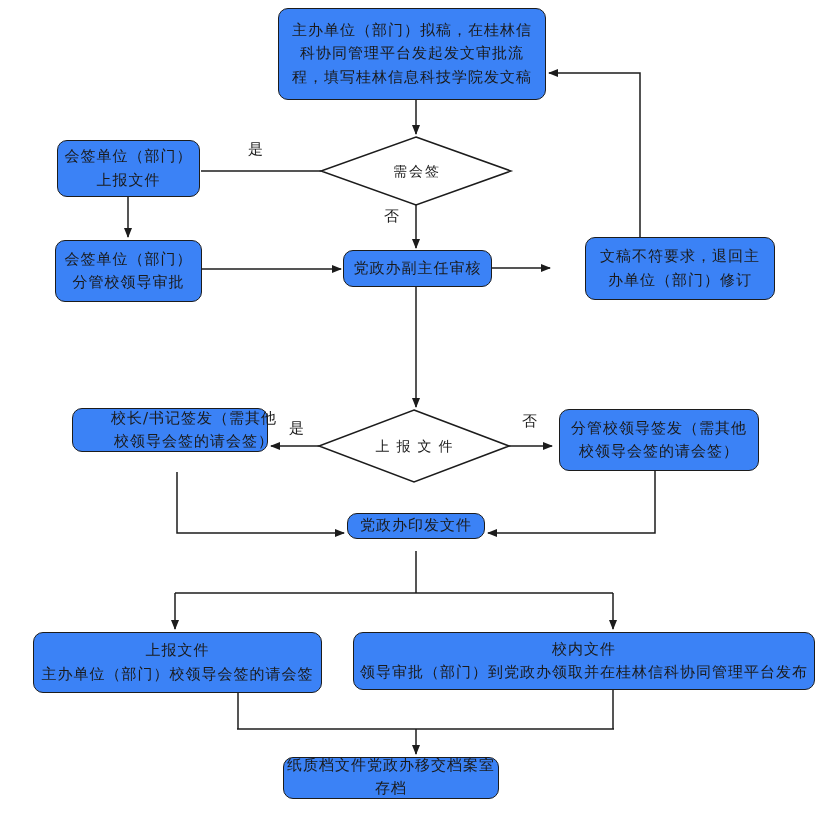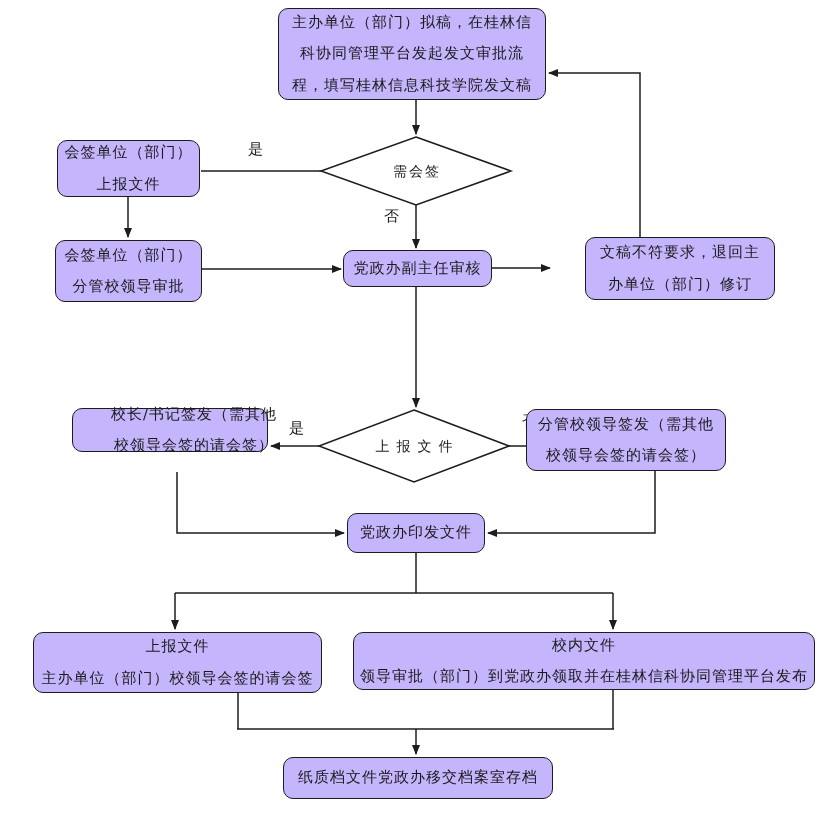--- a/index.html
+++ b/index.html
@@ -2,24 +2,24 @@
 <html><head>
 <meta charset="utf-8">
 <style>
   html,body{margin:0;padding:0;background:#ffffff;}
   #canvas{
     position:relative;width:831px;height:817px;background:#ffffff;overflow:hidden;
     font-family:"DejaVu Serif","Liberation Serif",serif;color:#1a1a1a;
   }
   #wires{position:absolute;left:0;top:0;z-index:0;}
   .node{
-    position:absolute;z-index:2;box-sizing:border-box;background:#c4b5fd;
+    position:absolute;z-index:2;box-sizing:border-box;background:#3b82f6;
     border:1.5px solid #1c1c1c;border-radius:10px;
     display:flex;flex-direction:column;justify-content:center;align-items:center;
-    font-size:15px;line-height:1.55;letter-spacing:1px;text-align:center;gap:8px;
+    font-size:15px;line-height:1.55;letter-spacing:1px;text-align:center;
   }
   .node .ln{white-space:nowrap;}
   .dlab{
     position:absolute;z-index:2;transform:translate(-50%,-50%);
     font-size:14px;letter-spacing:2px;white-space:nowrap;
   }
   .dlab.spread{letter-spacing:7px;padding-left:7px;}
   .blab{position:absolute;z-index:2;font-size:15px;white-space:nowrap;}
 </style>
 </head>
@@ -88,32 +88,32 @@
 
   <div class="dlab spread" style="left:414px;top:447px;">上报文件</div>
   <div class="blab" style="left:289px;top:419px;">是</div>
   <div class="blab" style="left:522px;top:412px;">否</div>
 
   <div class="node" style="left:72px;top:408px;width:196px;height:44px;padding-left:48px;">
     <div class="ln">校长/书记签发（需其他</div>
     <div class="ln">校领导会签的请会签）</div>
   </div>
 
-  <div class="node" style="left:526px;top:409px;width:200px;height:62px;">
+  <div class="node" style="left:559px;top:409px;width:200px;height:62px;">
     <div class="ln">分管校领导签发（需其他</div>
     <div class="ln">校领导会签的请会签）</div>
   </div>
 
-  <div class="node" style="left:347px;top:513px;width:138px;height:40px;">党政办印发文件</div>
+  <div class="node" style="left:347px;top:513px;width:138px;height:26px;">党政办印发文件</div>
 
   <div class="node" style="left:33px;top:632px;width:289px;height:61px;">
     <div class="ln">上报文件</div>
     <div class="ln">主办单位（部门）校领导会签的请会签</div>
   </div>
 
   <div class="node" style="left:353px;top:632px;width:462px;height:58px;font-family:Liberation Serif, serif;">
     <div class="ln">校内文件</div>
     <div class="ln">领导审批（部门）到党政办领取并在桂林信科协同管理平台发布</div>
   </div>
 
-  <div class="node" style="left:283px;top:757px;width:270px;height:42px;">纸质档文件党政办移交档案室存档</div>
+  <div class="node" style="left:283px;top:757px;width:216px;height:42px;font-family:Liberation Mono, monospace;">纸质档文件党政办移交档案室存档</div>
 
 </div>
 
 </body></html>

